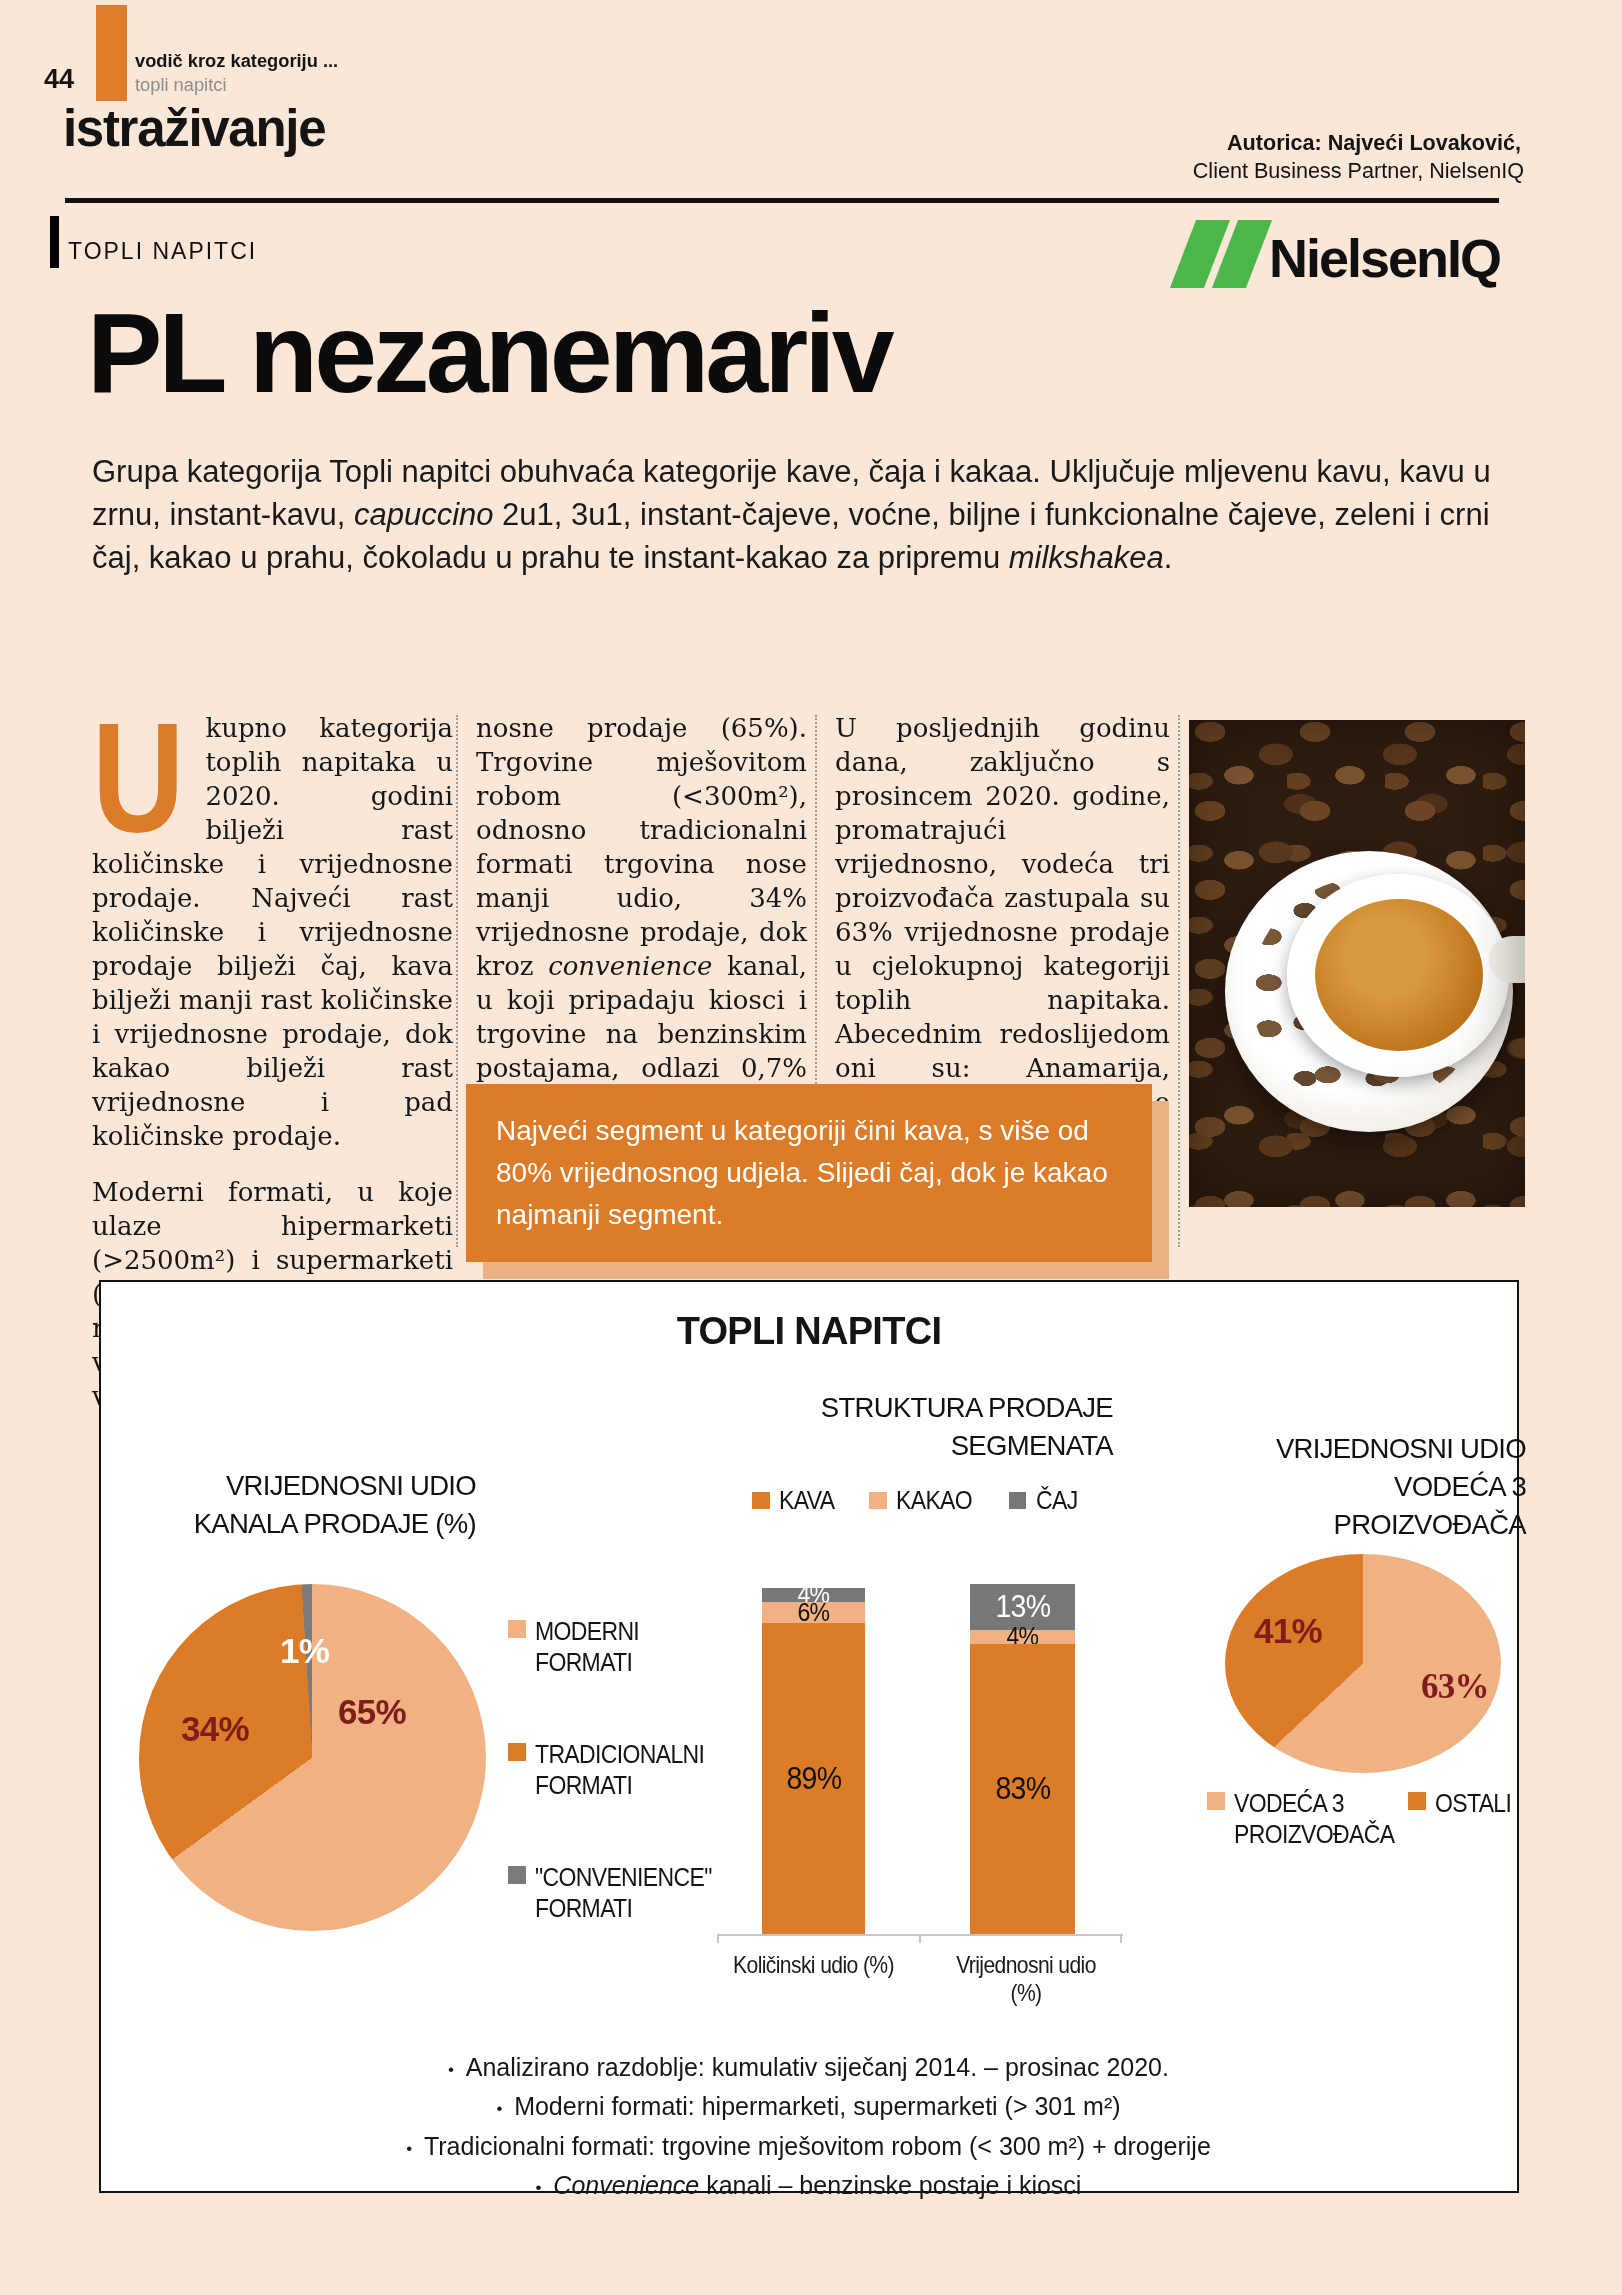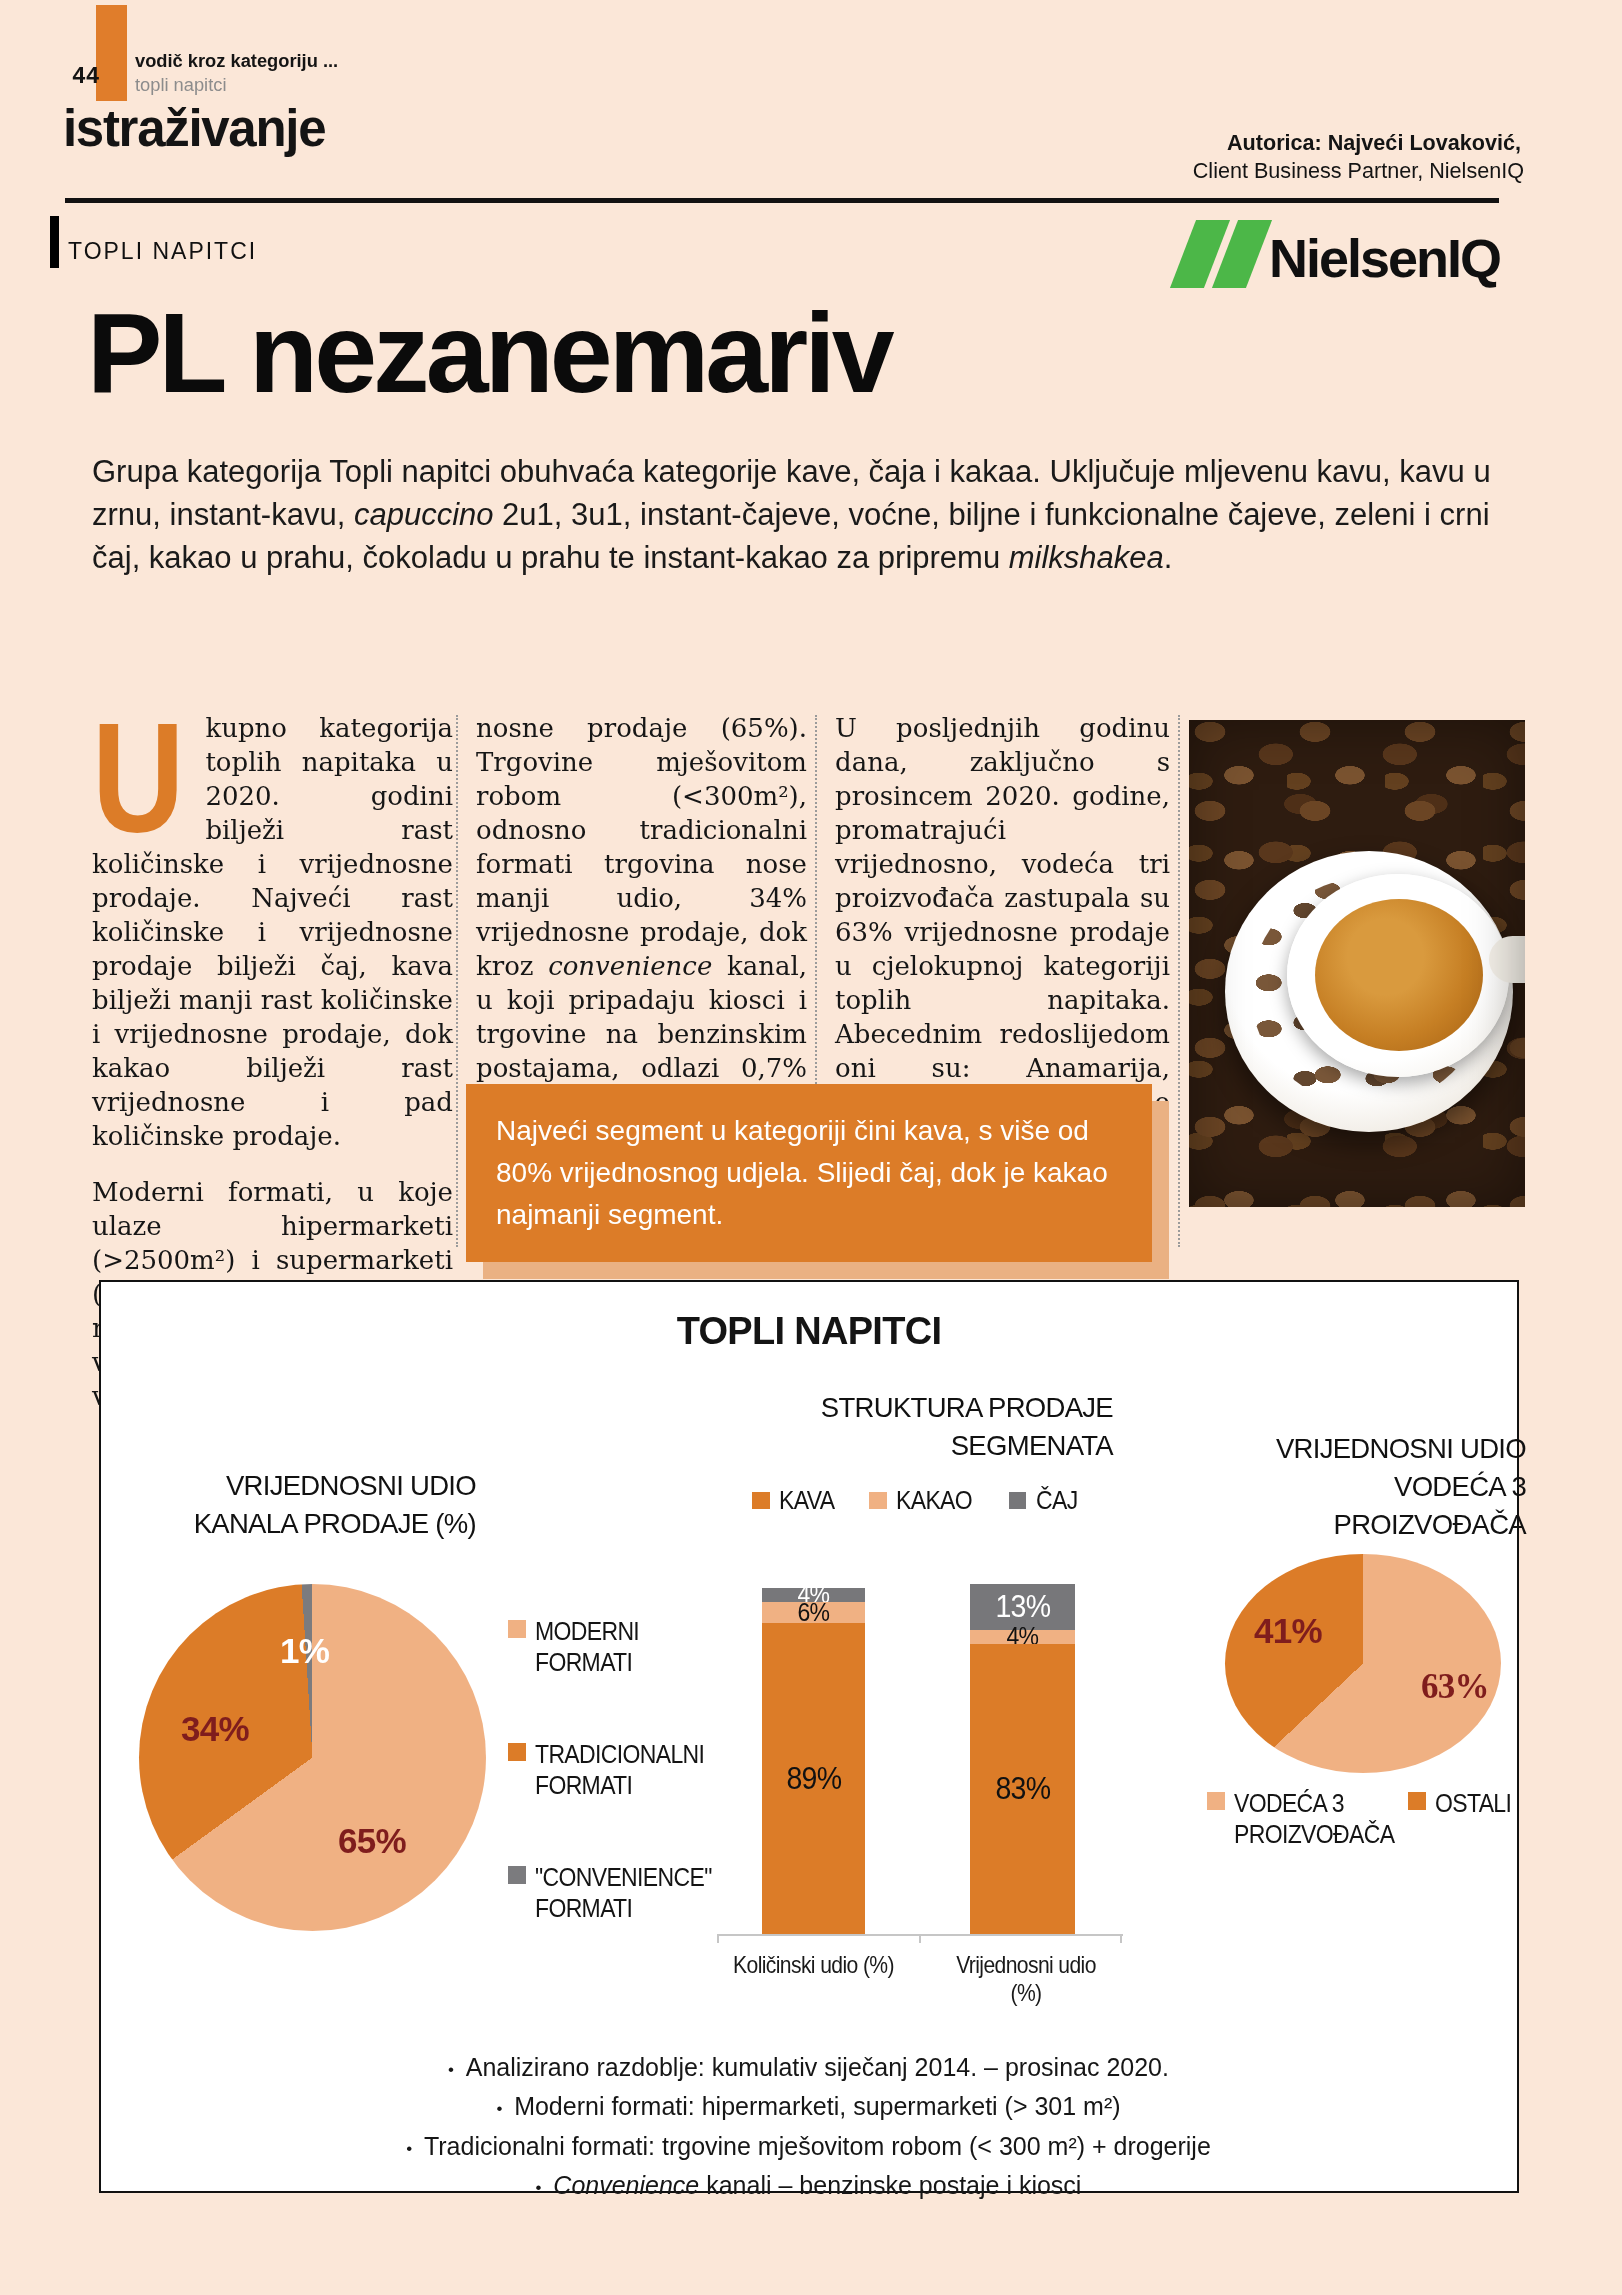--- a/index.html
+++ b/index.html
@@ -1,20 +1,20 @@
 <!DOCTYPE html>
 <html style="font-size:10.5px"><head>
 <meta charset="utf-8">
 <style>
   html,body{margin:0;padding:0;}
   body{width:1623px;height:2295px;position:relative;background:#FBE7D8;font-family:"Liberation Sans",sans-serif;color:#141414;}
   .abs{position:absolute;}
   
   .orange-rect{left:96px;top:5.2px;width:31px;height:96px;background:#E07D2B;}
-  .page-num{left:72px;top:64px;font-size:23px;font-weight:700;font-family:Liberation Mono, monospace;}
+  .page-num{left:44px;top:64px;font-size:27px;font-weight:700;}
   .kicker-b{left:135px;top:50px;font-size:18.3px;font-weight:700;}
   .kicker-s{left:135px;top:74px;font-size:18.3px;color:#8C8C8C;}
   .section-title{left:63px;top:99px;font-size:51px;font-weight:700;letter-spacing:-1.3px;}
   .author-1{right:102px;top:130px;font-size:21.6px;font-weight:700;text-align:right;}
   .author-2{right:99px;top:158px;font-size:21.6px;text-align:right;}
   .header-rule{left:65px;top:198px;width:1434px;height:4.6px;background:#121212;}
   .rubric-bar{left:50px;top:216px;width:9.2px;height:52px;background:#000;}
   .rubric{left:68px;top:238px;font-size:23px;letter-spacing:2px;color:#111;}
   .logo{left:1171px;top:216px;width:353px;height:85px;}
   .logo .g1,.logo .g2{position:absolute;top:3.9px;width:34px;height:68px;background:#4CB748;transform:skewX(-21deg);}
@@ -137,21 +137,21 @@
 <div class="abs panel"></div>
 <div class="abs panel-title">TOPLI NAPITCI</div>
 
 <div class="abs chart-title lt">
   <div>VRIJEDNOSNI UDIO</div>
   <div>KANALA PRODAJE (%)</div>
 </div>
 <div class="abs pie pie-left" style="background: conic-gradient(rgb(240, 177, 131) 0%, rgb(240, 177, 131) 65%, rgb(220, 124, 40) 65%, rgb(220, 124, 40) 99%, rgb(123, 123, 126) 99%, rgb(123, 123, 126) 100%);"></div>
 <div class="abs pie-label pl-white" style="left:280px;top:1631px;">1%</div>
 <div class="abs pie-label" style="left:181px;top:1709px;">34%</div>
-<div class="abs pie-label" style="left:338px;top:1821px;">65%</div>
+<div class="abs pie-label" style="left:338px;top:1692px;">65%</div>
 <div class="abs leg-item legL1">
   <span class="swatch" style="background: rgb(240, 177, 131);"></span>
   <span class="leg-label">
       <div>MODERNI</div>
       <div>FORMATI</div>
     </span>
 </div>
 <div class="abs leg-item legL2">
   <span class="swatch" style="background: rgb(220, 124, 40);"></span>
   <span class="leg-label">

